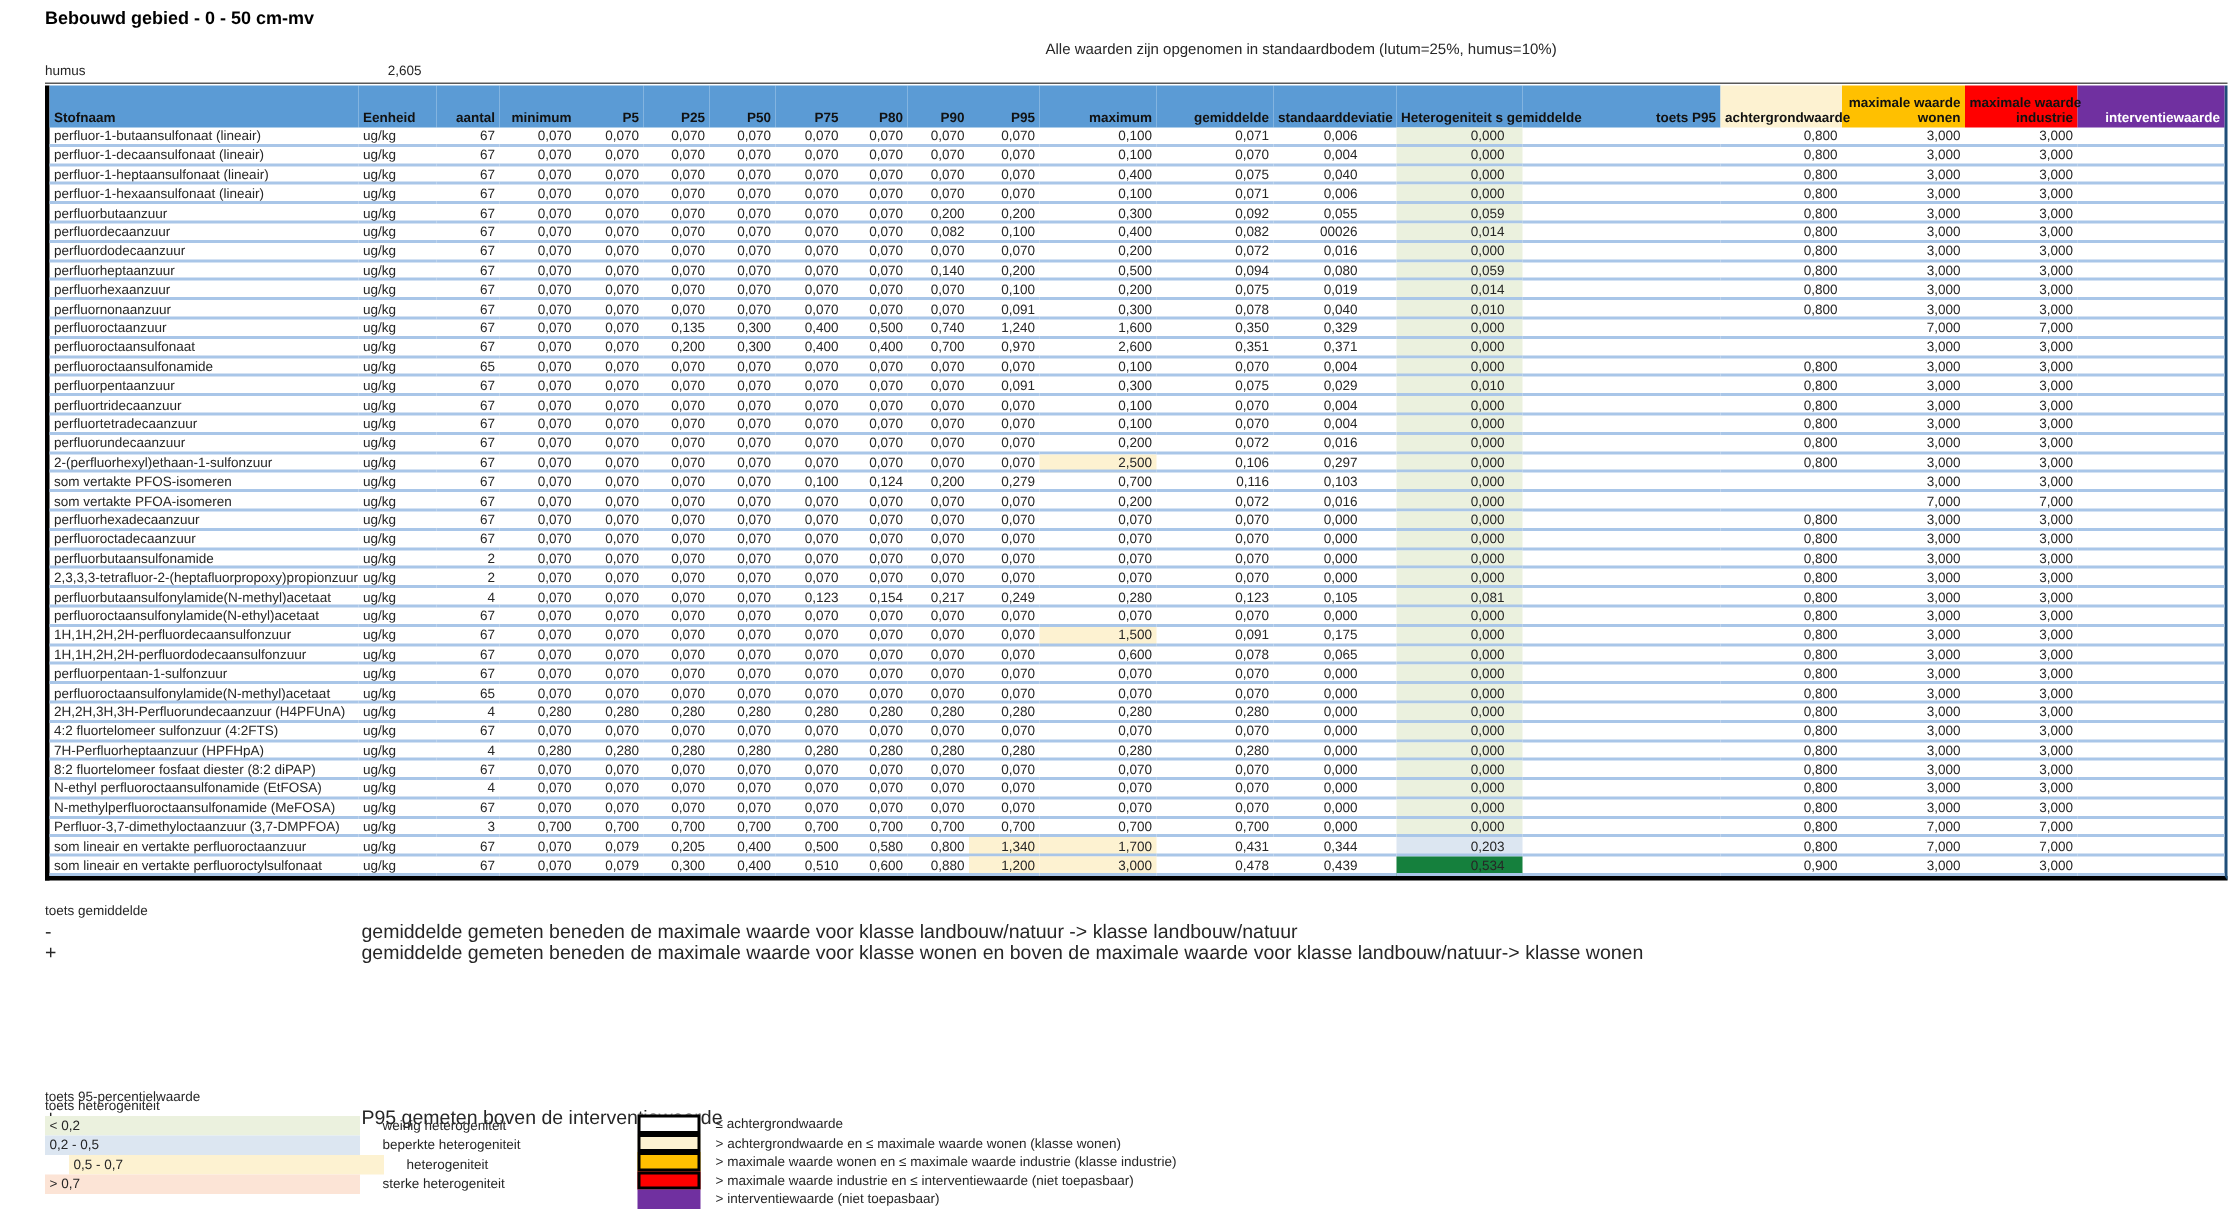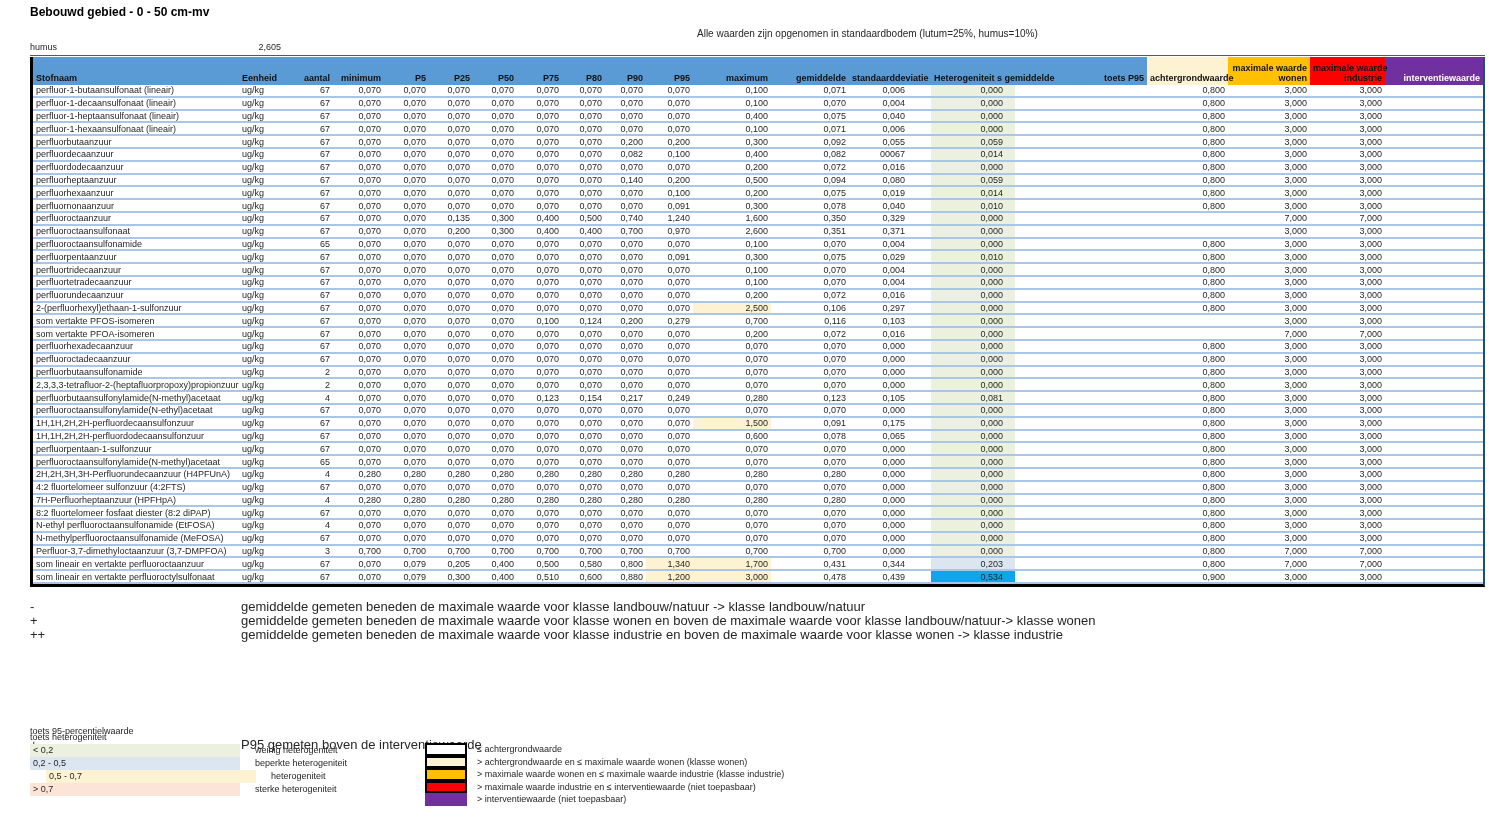--- a/index.html
+++ b/index.html
@@ -15,21 +15,21 @@
   table{border-collapse:separate;border-spacing:0;table-layout:fixed;width:1450px;}
   th{background:#5B9BD5;color:#111;font-weight:bold;font-size:9px;height:28px;box-sizing:border-box;
      vertical-align:bottom;padding:1px 3px 2px 3px;text-align:right;white-space:nowrap;}
   td{font-size:9px;height:12.8px;box-sizing:border-box;padding:0 3px;text-align:right;
      border-bottom:2px solid #A9C6E8;white-space:nowrap;line-height:10px;vertical-align:middle;}
   th.col-name,th.col-unit,td.col-name,td.col-unit{text-align:left;}
   td.col-name{overflow:hidden;}
   th.col-het{text-align:center;}
   td.col-het{padding-right:12px;}
   th.col-sd,td.col-sd{padding-right:26px;text-align:right;}
-  .het-green{background:#EBF1DE;} .het-blue{background:#DCE6F1;} .het-cream{background:#0ea5e9;}
+  .het-green{background:#EBF1DE;} .het-blue{background:#DCE6F1;} .het-cream{background:#15803d;}
   .hl-cream{background:#FDF2D1;}
   .ltitle{font-size:9px;height:14px;line-height:14px;}
   .lrow{height:14px;line-height:14px;font-size:13px;white-space:nowrap;}
   .lsym{display:inline-block;width:211px;}
   .hrow{height:13px;line-height:13px;font-size:9px;white-space:nowrap;display:flex;}
   .hcell{width:210px;padding-left:3px;box-sizing:border-box;}
   .hlabel{margin-left:15px;}
   .crow{height:12.5px;display:flex;align-items:center;font-size:9px;white-space:nowrap;}
   .cbox{width:42px;height:12.5px;box-sizing:border-box;flex:0 0 42px;}
   .cbox.bordered{border:2px solid #000;}
@@ -213,21 +213,21 @@
           <td class="col-min">0,070</td>
           <td class="col-p5">0,070</td>
           <td class="col-p25">0,070</td>
           <td class="col-p50">0,070</td>
           <td class="col-p75">0,070</td>
           <td class="col-p80">0,070</td>
           <td class="col-p90">0,082</td>
           <td class="col-p95">0,100</td>
           <td class="col-max">0,400</td>
           <td class="col-avg">0,082</td>
-          <td class="col-sd">00067</td>
+          <td class="col-sd">00026</td>
           <td class="col-het het-green">0,014</td>
           <td class="col-toets_p95"></td>
           <td class="col-agw">0,800</td>
           <td class="col-won">3,000</td>
           <td class="col-ind">3,000</td>
           <td class="col-iw"></td>
         </tr>
         <tr>
           <td class="col-name">perfluordodecaanzuur</td>
           <td class="col-unit">ug/kg</td>
@@ -952,24 +952,24 @@
           <td class="col-agw">0,900</td>
           <td class="col-won">3,000</td>
           <td class="col-ind">3,000</td>
           <td class="col-iw"></td>
         </tr>
       </tbody>
   </table>
 </div>
 
 <div class="abs" id="legend-avg" style="left:30px;top:600px;">
+  <div class="ltitle">toets gemiddelde</div>
   <div id="avg-items">
       <div class="lrow"><span class="lsym">-</span><span>gemiddelde gemeten beneden de maximale waarde voor klasse landbouw/natuur -&gt; klasse landbouw/natuur</span></div>
       <div class="lrow"><span class="lsym">+</span><span>gemiddelde gemeten beneden de maximale waarde voor klasse wonen en boven de maximale waarde voor klasse landbouw/natuur-&gt; klasse wonen</span></div>
-      <div class="lrow"><span class="lsym">++</span><span>gemiddelde gemeten beneden de maximale waarde voor klasse industrie en boven de maximale waarde voor klasse wonen -&gt; klasse industrie</span></div>
     </div>
 </div>
 
 <div class="abs" id="legend-p95" style="left:30px;top:724px;">
   <div class="ltitle">toets 95-percentielwaarde</div>
   <div id="p95-items">
       <div class="lrow"><span class="lsym">+</span><span>P95 gemeten boven de interventiewaarde</span></div>
     </div>
 </div>
 

